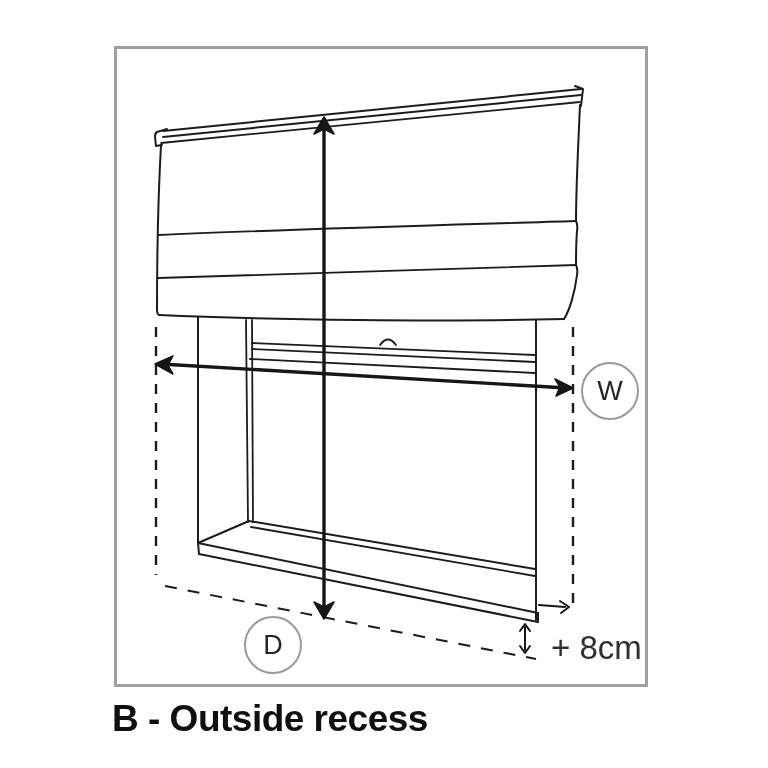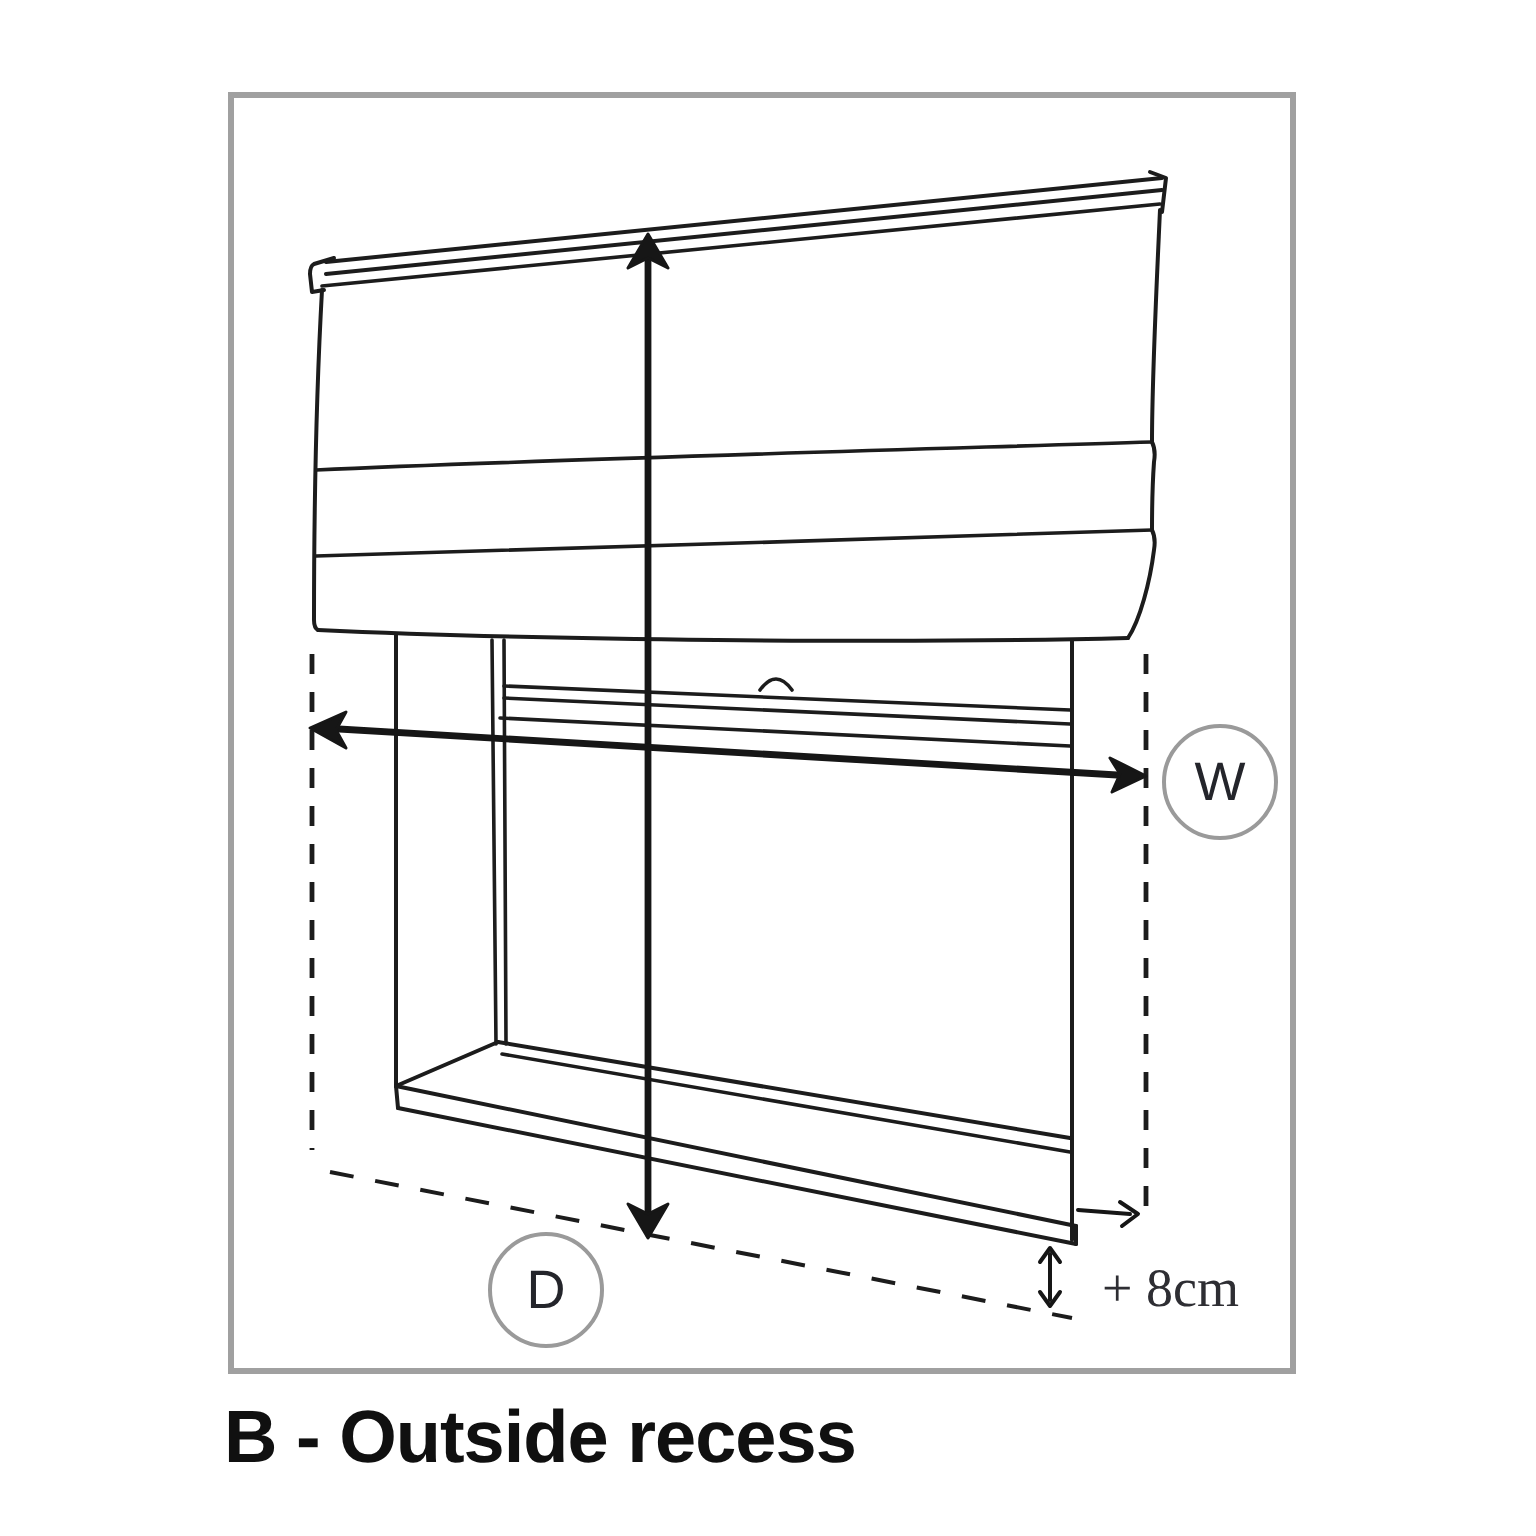--- a/index.html
+++ b/index.html
@@ -35,21 +35,21 @@
   .badge{
     position:absolute;width:58px;height:58px;border-radius:50%;
     border:2.5px solid var(--circle);background:#fff;
     display:flex;align-items:center;justify-content:center;
     font-size:27px;font-weight:500;color:#24252b;letter-spacing:0;
   }
   .badge-w{left:464px;top:313px;}
   .badge-d{left:127px;top:567px;}
   .ext-label{
     position:absolute;left:434px;top:580px;width:110px;
-    font-size:27px;font-weight:400;color:#2e2e33;white-space:nowrap;font-family:Liberation Serif, serif;
+    font-size:33px;font-weight:400;color:#2e2e33;white-space:nowrap;
   }
   .title{
     position:absolute;left:112px;top:698px;
     font-size:37px;font-weight:700;color:var(--text);letter-spacing:-0.5px;
     white-space:nowrap;
   }
 </style>
 </head>
 <body>
 

